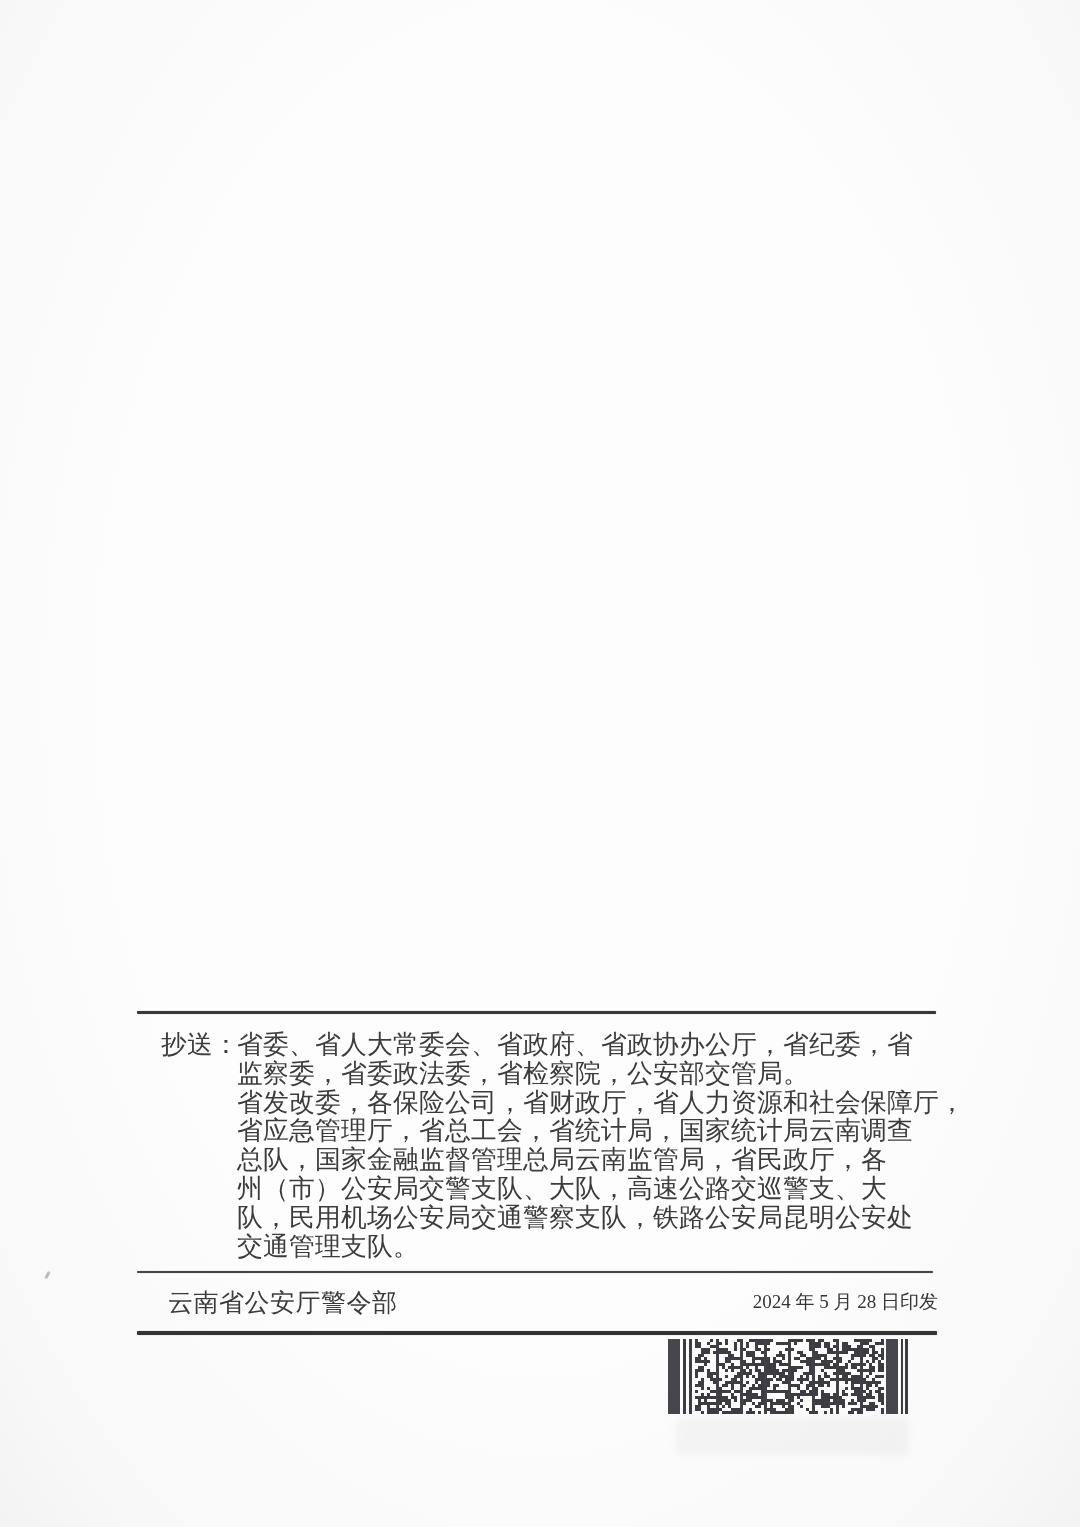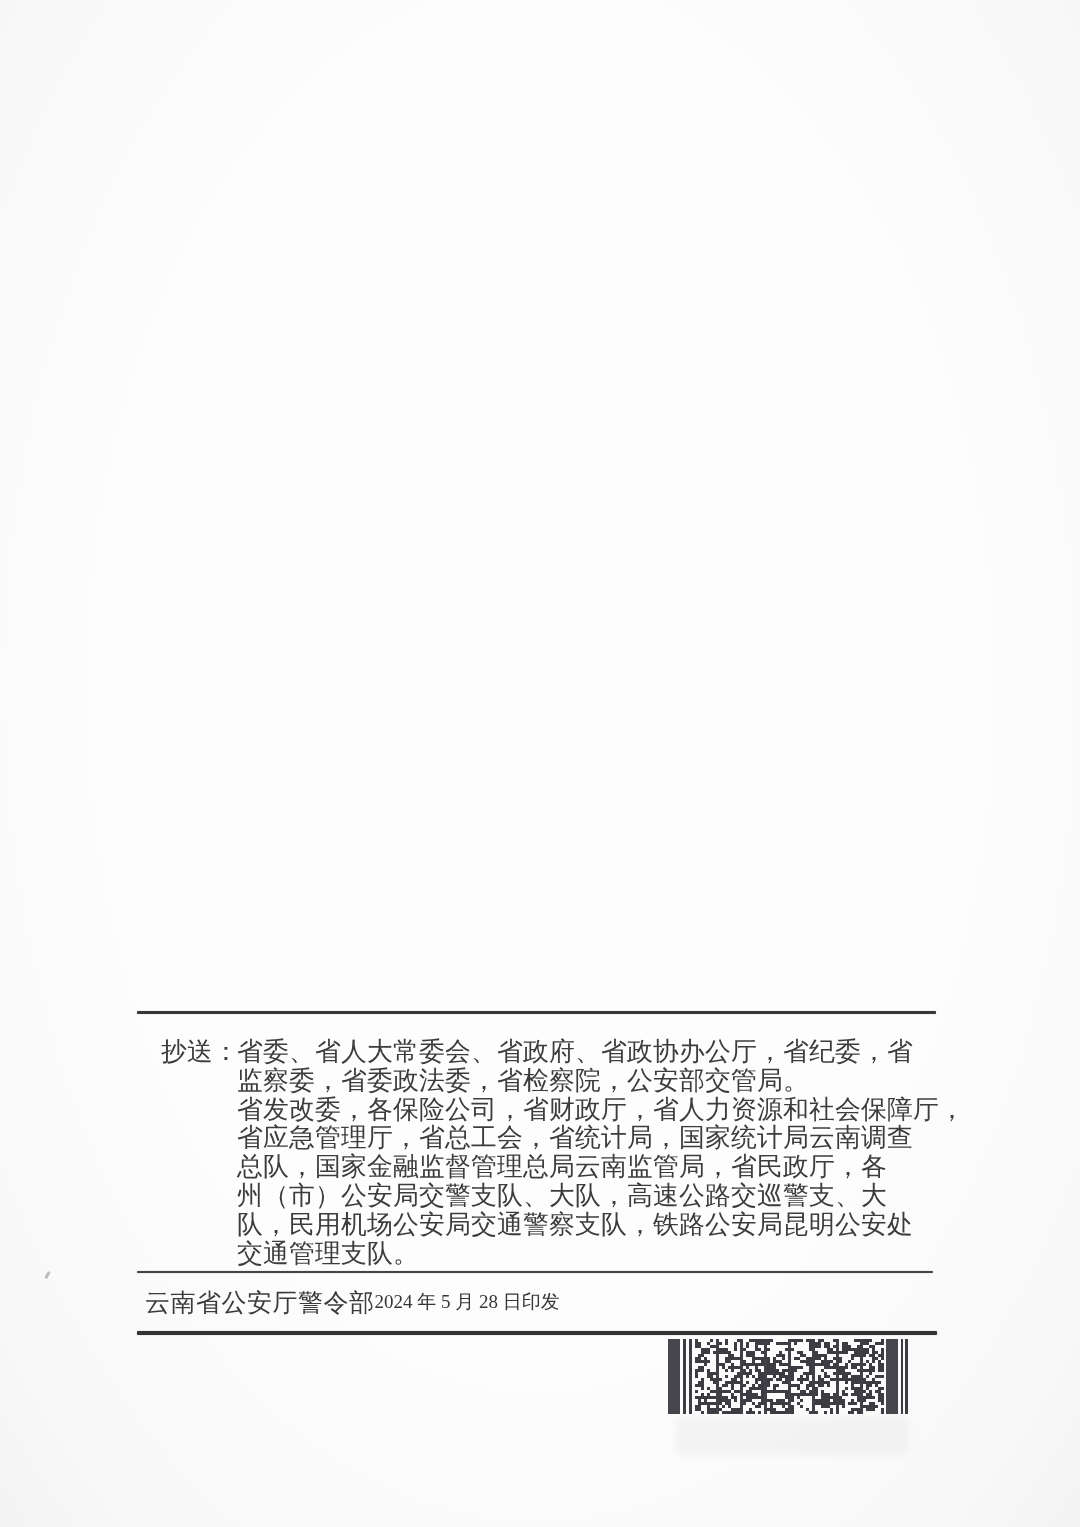--- a/index.html
+++ b/index.html
@@ -29,32 +29,32 @@
   .copy-to {
     position: absolute;
     left: 161px;
     top: 1031px;
     display: flex;
     align-items: flex-start;
     font-size: 25.8px;
     line-height: 28.8px;
     color: #3c3c3c;
     letter-spacing: 0.2px;
-    margin-top: 7px;
   }
   .copy-to .label { width: 76px; white-space: nowrap; flex: 0 0 auto; }
   .copy-to .lines .line { white-space: nowrap; height: 28.8px; }
 
   .footer-row {
     position: absolute;
-    left: 121px;
+    left: 144px;
     top: 1277px;
     width: 799px;
     height: 50px;
     display: flex;
+    justify-content: space-between;
     align-items: center;
     padding-left: 24px;
     padding-right: 5px;
   }
   .issuer { font-size: 25px; letter-spacing: 0.5px; color: #3b3b3b; white-space: nowrap; }
   .print-date { font-size: 19px; color: #353535; white-space: nowrap; }
 
   .barcode {
     position: absolute;
     left: 668px;

